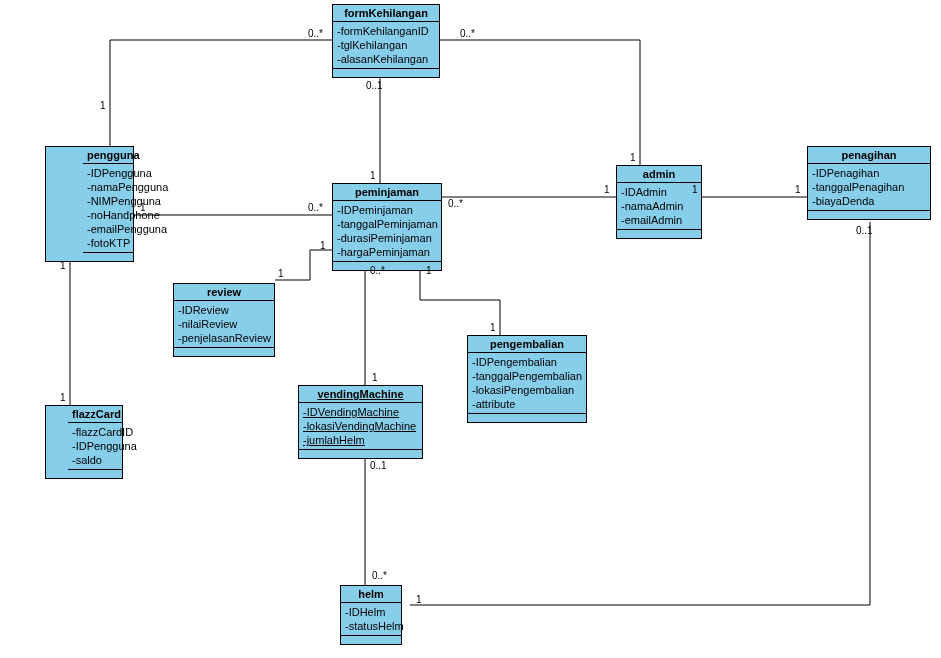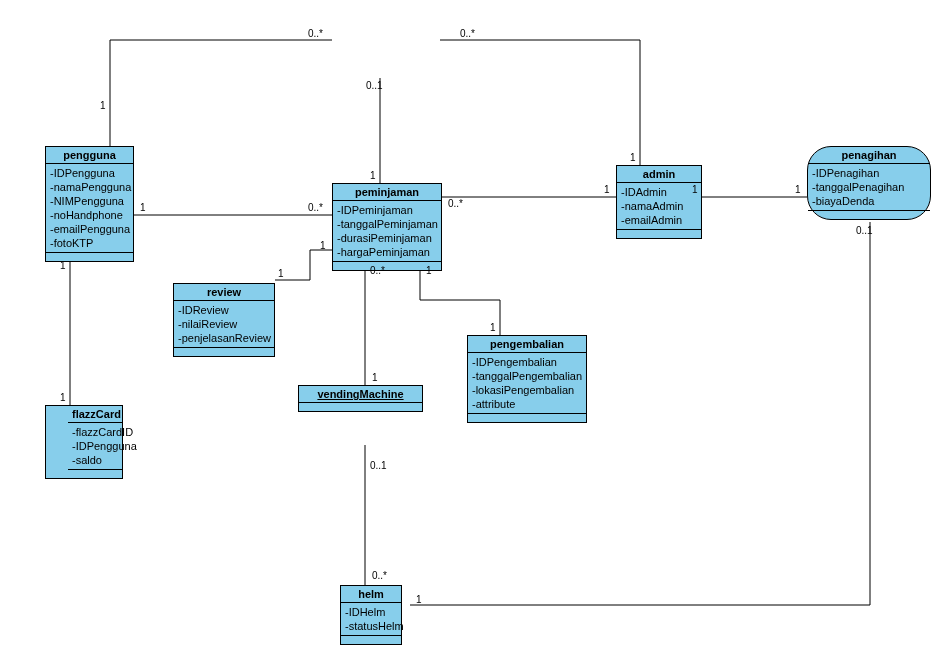--- a/index.html
+++ b/index.html
@@ -42,45 +42,54 @@
     <polyline points="365,262 365,385"></polyline>
 
     <polyline points="420,262 420,300 500,300 500,335"></polyline>
 
     <polyline points="365,445 365,585"></polyline>
 
     <polyline points="410,605 870,605 870,222"></polyline>
   </g>
 </svg>
 
-<div class="class-box" style="left:45px; top:146px; width:89px;">
+<div class="class-box" style="left:45px; top:146px; width:89px;padding-left:37px;">
   <div class="class-title">pengguna</div>
   <div class="class-attrs">
     <div>-IDPengguna</div>
     <div>-namaPengguna</div>
     <div>-NIMPengguna</div>
     <div>-noHandphone</div>
     <div>-emailPengguna</div>
     <div>-fotoKTP</div>
   </div>
   <div class="class-ops"></div>
 </div>
 
+<div class="class-box" style="left:332px; top:4px; width:108px;">
+  <div class="class-title">formKehilangan</div>
+  <div class="class-attrs">
+    <div>-formKehilanganID</div>
+    <div>-tglKehilangan</div>
+    <div>-alasanKehilangan</div>
+  </div>
+  <div class="class-ops"></div>
+</div>
 
 <div class="class-box" style="left:616px; top:165px; width:86px;">
   <div class="class-title">admin</div>
   <div class="class-attrs">
     <div>-IDAdmin</div>
     <div>-namaAdmin</div>
     <div>-emailAdmin</div>
   </div>
   <div class="class-ops"></div>
 </div>
 
-<div class="class-box" style="left:807px; top:146px; width:124px;border-radius:24px;">
+<div class="class-box" style="left:807px; top:146px; width:124px;">
   <div class="class-title">penagihan</div>
   <div class="class-attrs">
     <div>-IDPenagihan</div>
     <div>-tanggalPenagihan</div>
     <div>-biayaDenda</div>
   </div>
   <div class="class-ops"></div>
 </div>
 
 <div class="class-box" style="left:332px; top:183px; width:110px;">
@@ -109,20 +118,25 @@
   <div class="class-attrs">
     <div>-flazzCardID</div>
     <div>-IDPengguna</div>
     <div>-saldo</div>
   </div>
   <div class="class-ops"></div>
 </div>
 
 <div class="class-box" style="left:298px; top:385px; width:125px;text-decoration:underline;">
   <div class="class-title">vendingMachine</div>
+  <div class="class-attrs">
+    <div>-IDVendingMachine</div>
+    <div>-lokasiVendingMachine</div>
+    <div>-jumlahHelm</div>
+  </div>
   <div class="class-ops"></div>
 </div>
 
 <div class="class-box" style="left:467px; top:335px; width:120px;">
   <div class="class-title">pengembalian</div>
   <div class="class-attrs">
     <div>-IDPengembalian</div>
     <div>-tanggalPengembalian</div>
     <div>-lokasiPengembalian</div>
     <div>-attribute</div>

